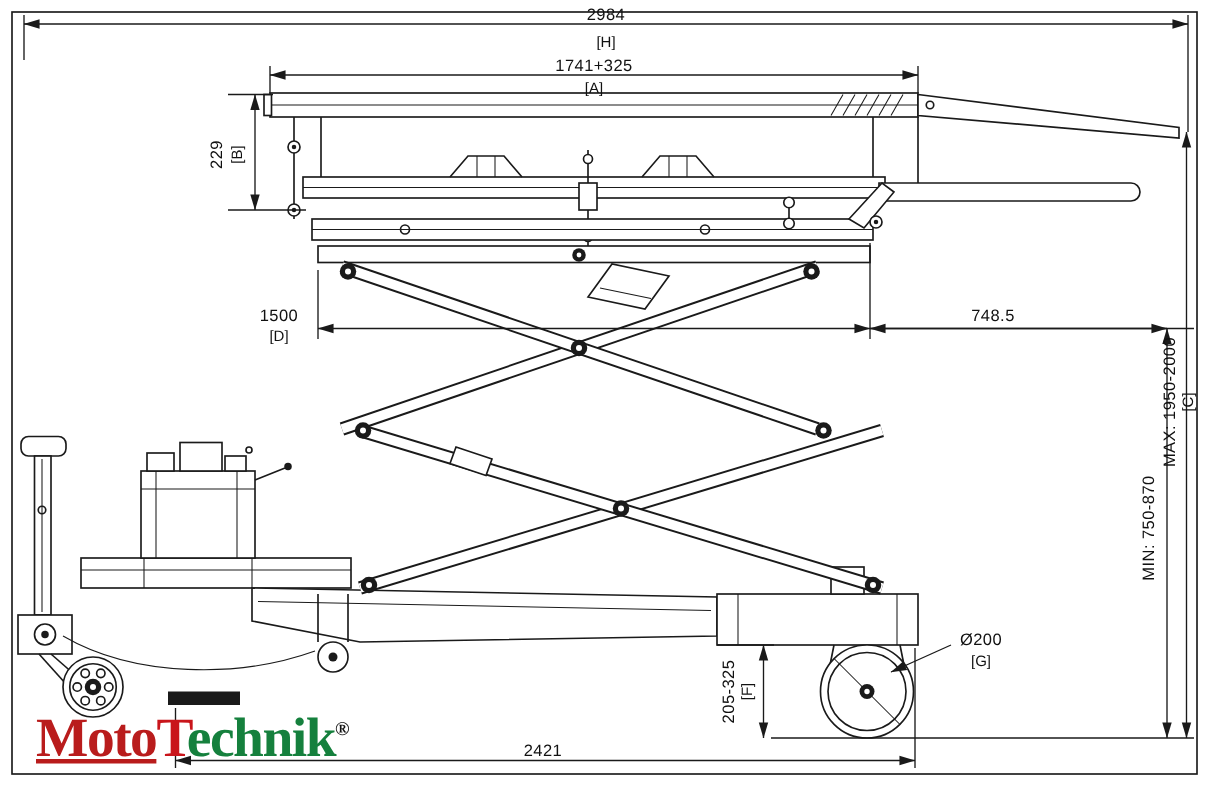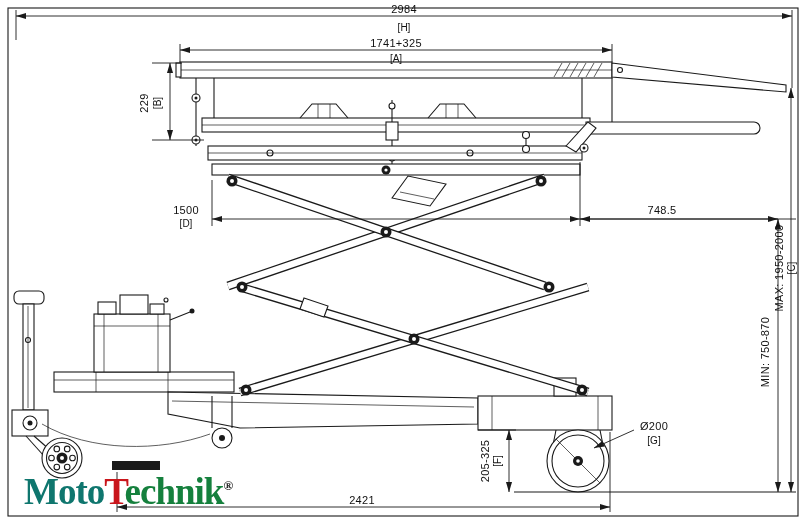--- a/index.html
+++ b/index.html
@@ -271,15 +271,15 @@
 
   <g>
     <line x1="117" y1="472" x2="117" y2="512" class="dim"></line>
     <line x1="610" y1="432" x2="610" y2="512" class="dim"></line>
     <line x1="117" y1="507" x2="610" y2="507" class="dim" marker-start="url(#arr)" marker-end="url(#arr)"></line>
     <text class="dt" x="362" y="504" text-anchor="middle">2421</text>
   </g>
 </svg>
 
 <div class="logo">
-  <span style="color: #0f766e;">Moto</span><span style="color: rgb(201, 21, 27);">T</span><span style="color: #15803d;">echnik</span><sup>®</sup>
+  <span style="color: #b91c1c; text-decoration: underline;">Moto</span><span style="color: rgb(201, 21, 27);">T</span><span style="color: #15803d;">echnik</span><sup>®</sup>
 </div>
 </div>
 
 </body></html>

